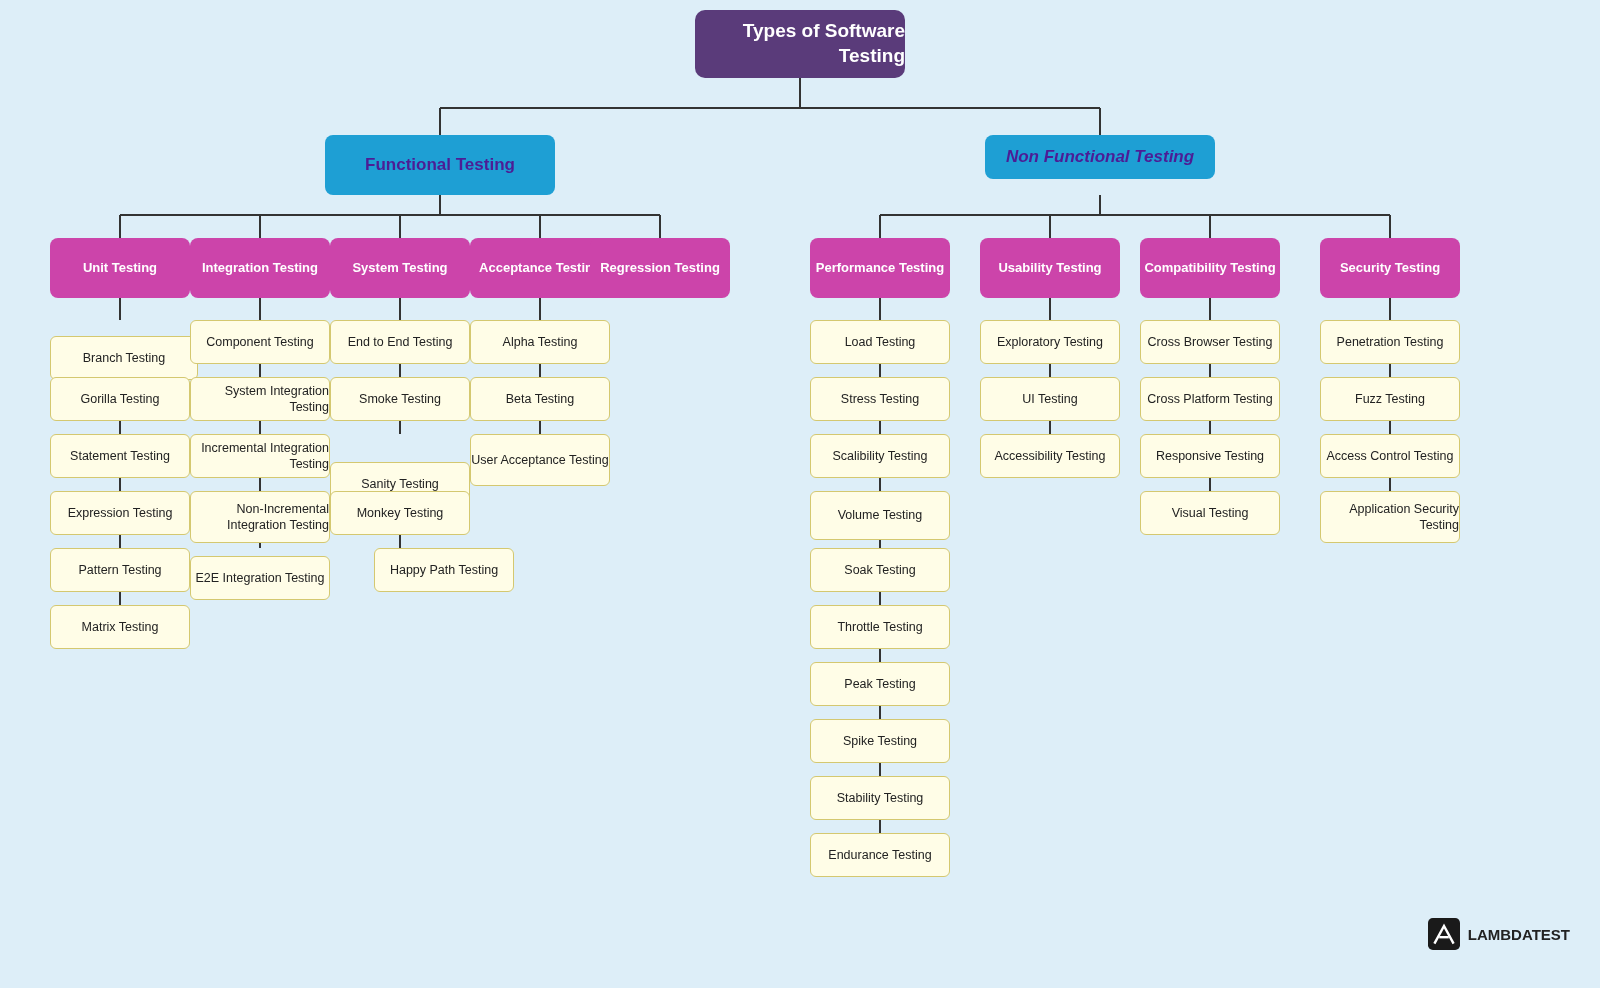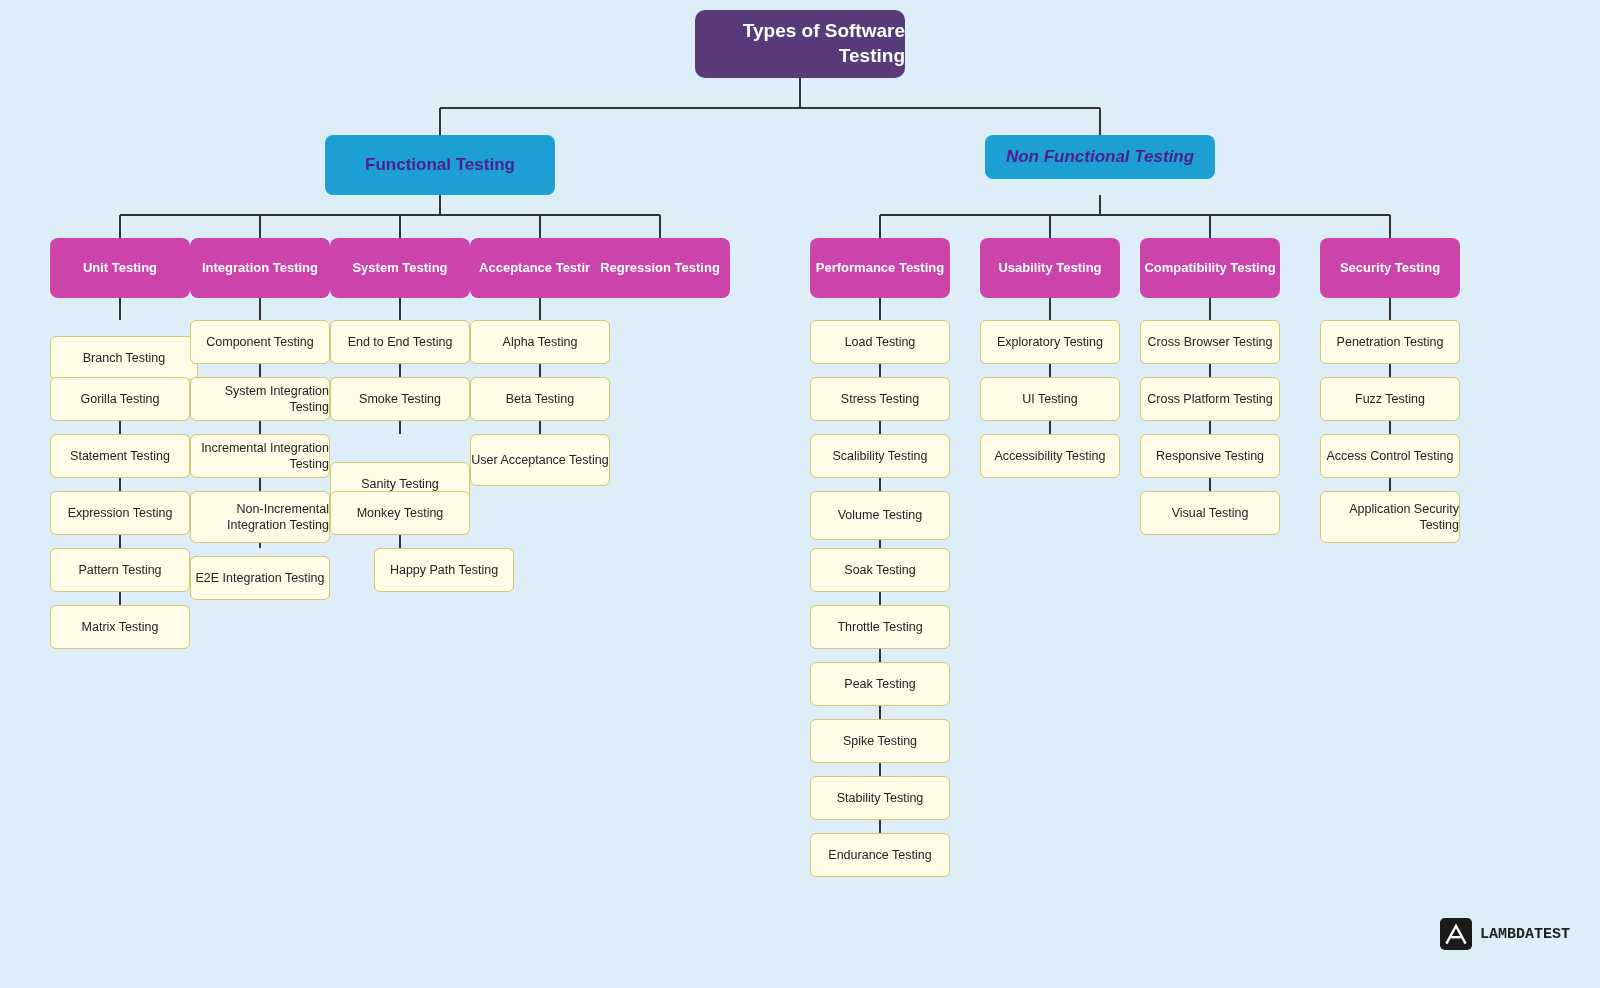--- a/index.html
+++ b/index.html
@@ -69,21 +69,20 @@
     .logo {
       position: absolute;
       bottom: 10px;
       right: 20px;
       display: flex;
       align-items: center;
       gap: 8px;
       font-weight: bold;
       font-size: 15px;
       color: #222;
-      font-family: Liberation Mono, monospace;
     }
     .logo-icon {
       width: 32px;
       height: 32px;
     }
   </style>
 </head>
 <body>
 
 <div class="canvas">

